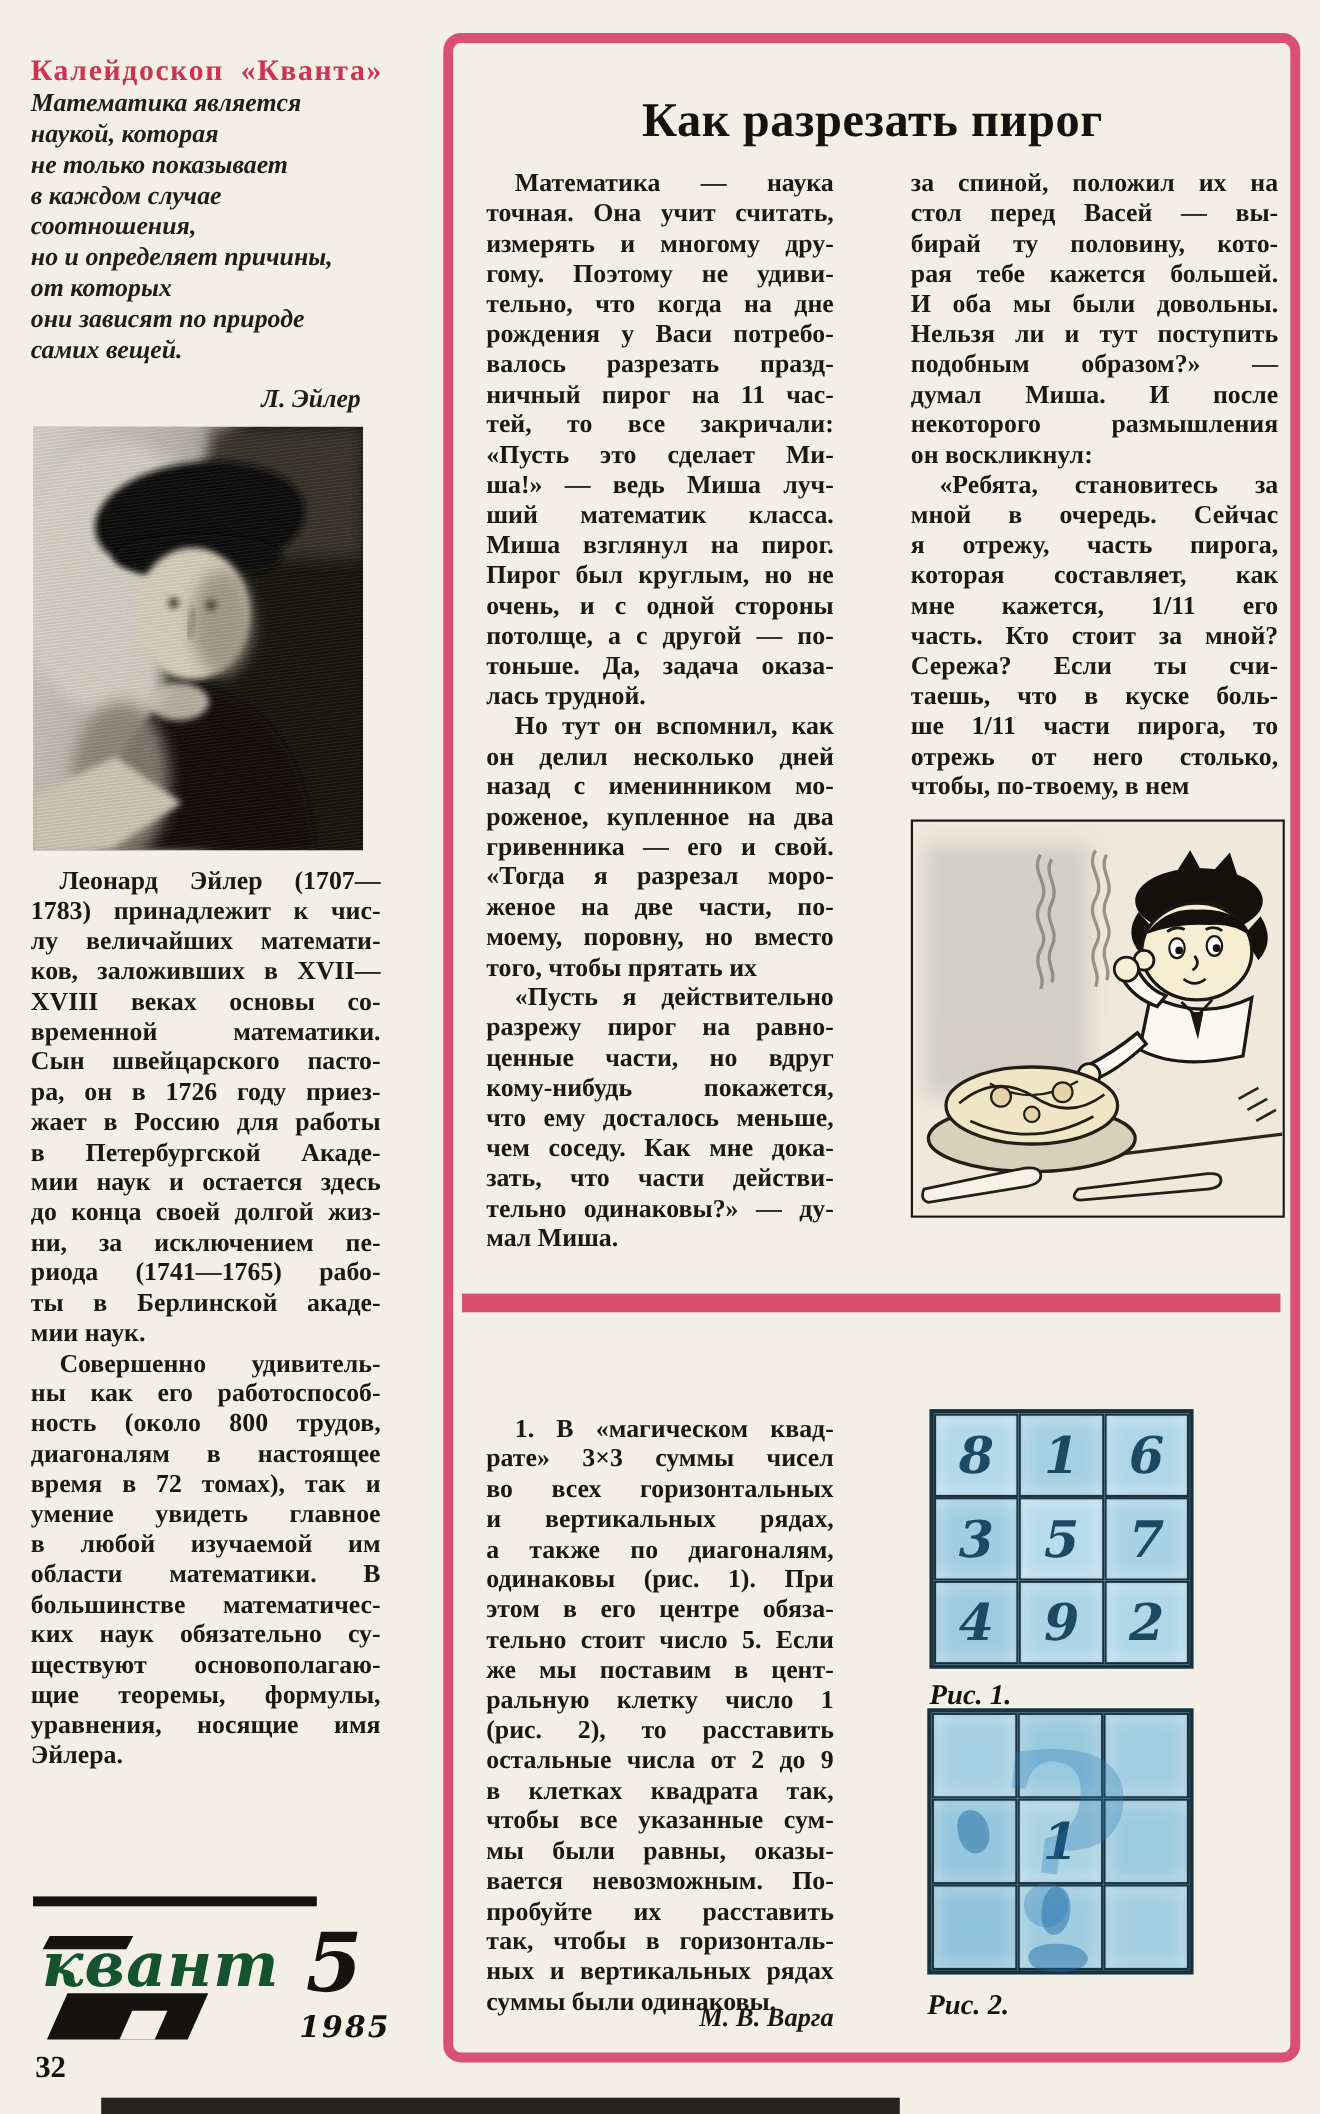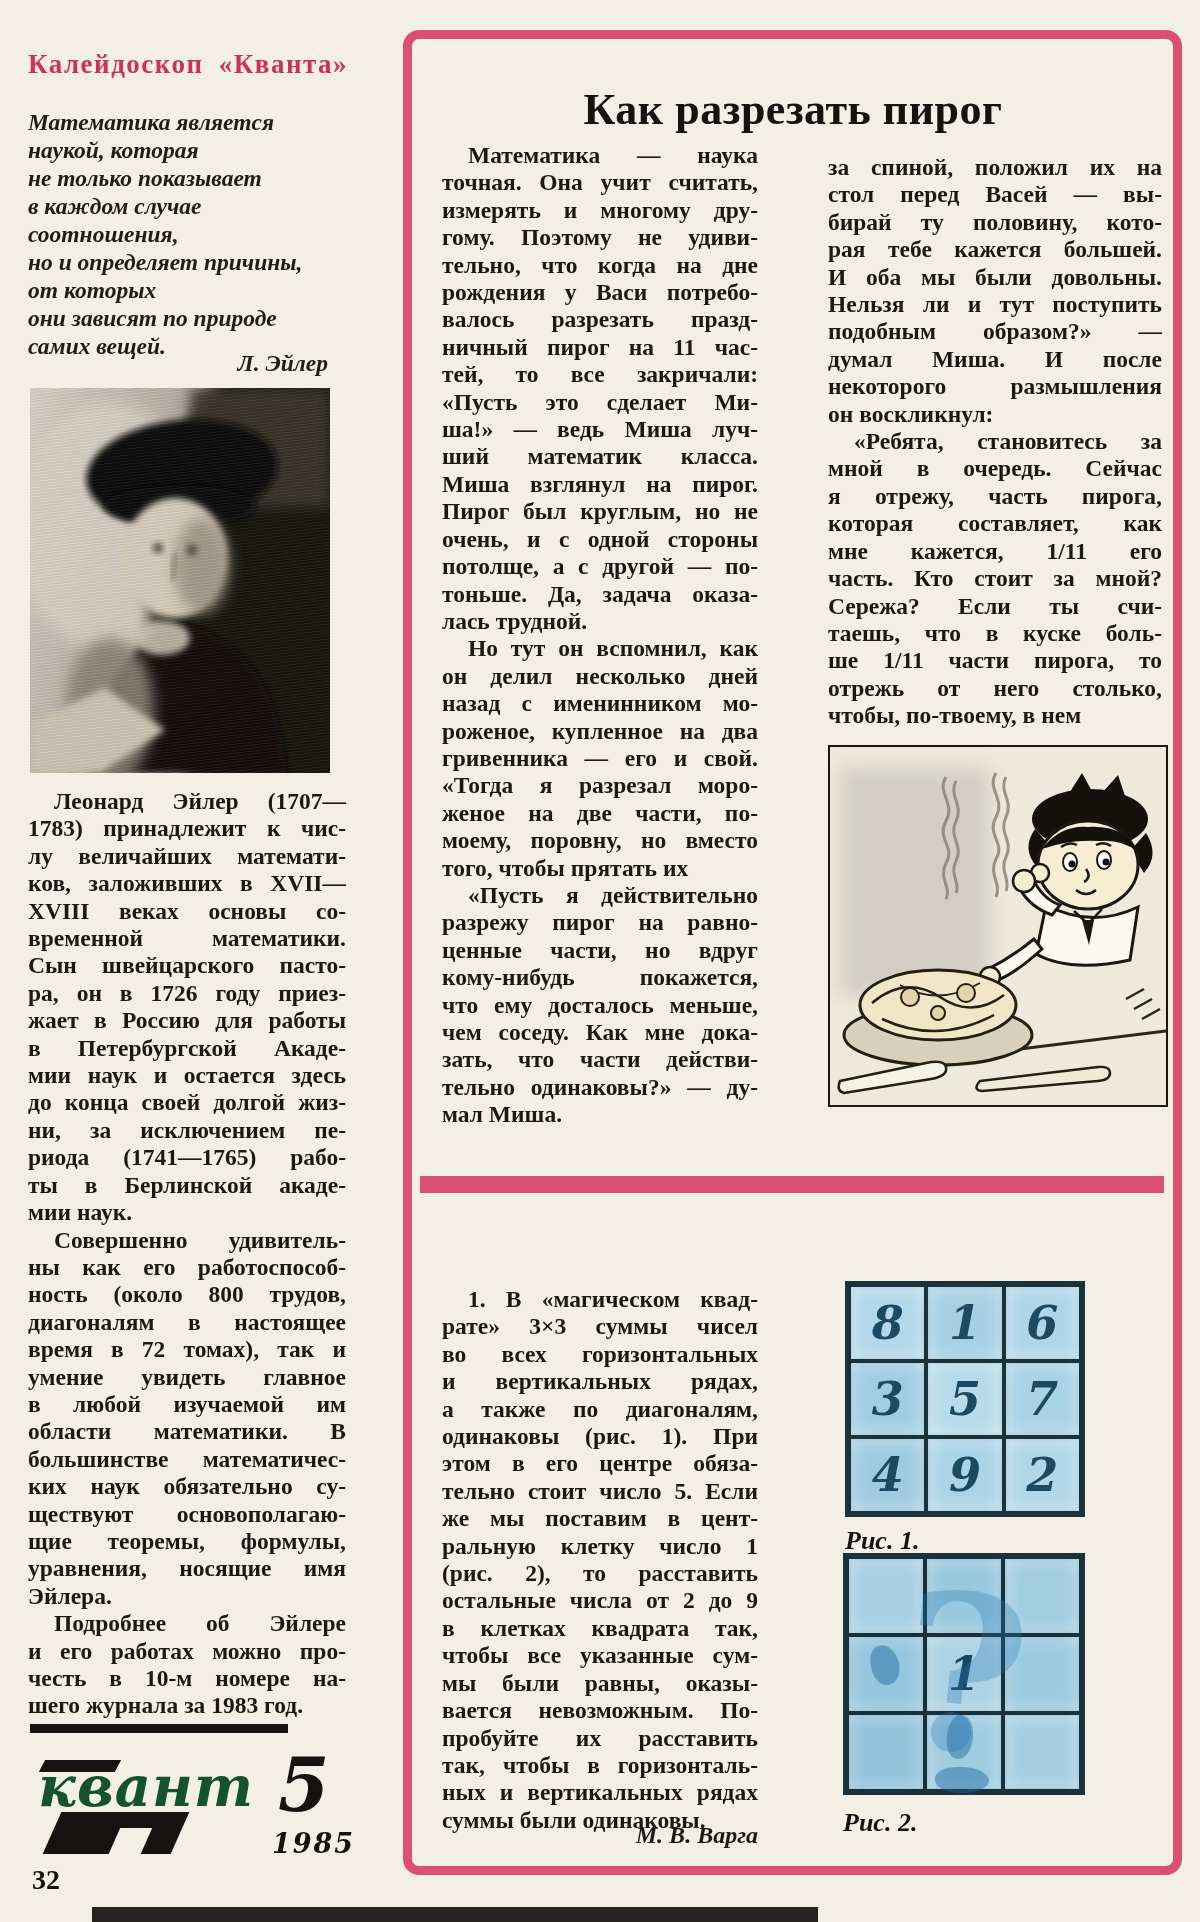--- a/index.html
+++ b/index.html
@@ -103,21 +103,21 @@
   .fig-cap{font-size:26px;font-weight:700;font-style:italic;color:#15130f;}
   .prob-sign{
     font-size:24px;font-weight:700;font-style:italic;color:#1c1915;text-align:right;
   }
 </style>
 </head>
 <body>
 
 <div class="abs red-header" style="left:28px;top:30px;width:330px;">Калейдоскоп «Кванта»</div>
 
-<div class="abs epigraph rag" style="left:28px;top:108px;width:315px;">
+<div class="abs epigraph rag" style="left:28px;top:80px;width:315px;">
     <div class="para">
       <div class="tline">Математика является</div>
       <div class="tline">наукой, которая</div>
       <div class="tline">не только показывает</div>
       <div class="tline">в каждом случае</div>
       <div class="tline">соотношения,</div>
       <div class="tline">но и определяет причины,</div>
       <div class="tline">от которых</div>
       <div class="tline">они зависят по природе</div>
       <div class="tline last">самих вещей.</div>
@@ -187,44 +187,38 @@
       <div class="tline">умение увидеть главное</div>
       <div class="tline">в любой изучаемой им</div>
       <div class="tline">области математики. В</div>
       <div class="tline">большинстве математичес-</div>
       <div class="tline">ких наук обязательно су-</div>
       <div class="tline">ществуют основополагаю-</div>
       <div class="tline">щие теоремы, формулы,</div>
       <div class="tline">уравнения, носящие имя</div>
       <div class="tline last">Эйлера.</div>
     </div>
-    <div class="para">
-      <div class="tline ind">Подробнее об Эйлере</div>
-      <div class="tline">и его работах можно про-</div>
-      <div class="tline">честь в 10-м номере на-</div>
-      <div class="tline last">шего журнала за 1983 год.</div>
-    </div>
   </div>
 
 <div class="abs logo-rule" style="left:30px;top:1724px;width:258px;height:9px;"></div>
 <div class="abs logo-rule" style="left:42px;top:1760px;width:76px;height:12px;transform:skewX(-28deg);"></div>
 <div class="abs logo-word" style="left:38px;top:1758px;">квант</div>
 <div class="abs logo-five" style="left:278px;top:1748px;">5</div>
 <div class="abs logo-pshape" style="left:52px;top:1812px;width:128px;height:42px;">
   <div class="logo-pnotch" style="left:66px;top:16px;width:32px;height:26px;"></div>
 </div>
 <div class="abs logo-year" style="left:272px;top:1828px;">1985</div>
 <div class="abs page-num" style="left:32px;top:1864px;">32</div>
 <div class="abs bottom-strip" style="left:92px;top:1907px;width:726px;height:15px;"></div>
 
 <div class="abs frame" style="left:403px;top:30px;width:761px;height:1827px;"></div>
 
 <div class="abs art-title" style="left:412px;top:84px;width:762px;">Как разрезать пирог</div>
 
-<div class="abs col" style="left:442px;top:142px;width:316px;">
+<div class="abs col" style="left:442px;top:154px;width:316px;">
     <div class="para">
       <div class="tline ind">Математика — наука</div>
       <div class="tline">точная. Она учит считать,</div>
       <div class="tline">измерять и многому дру-</div>
       <div class="tline">гому. Поэтому не удиви-</div>
       <div class="tline">тельно, что когда на дне</div>
       <div class="tline">рождения у Васи потребо-</div>
       <div class="tline">валось разрезать празд-</div>
       <div class="tline">ничный пирог на 11 час-</div>
       <div class="tline">тей, то все закричали:</div>

